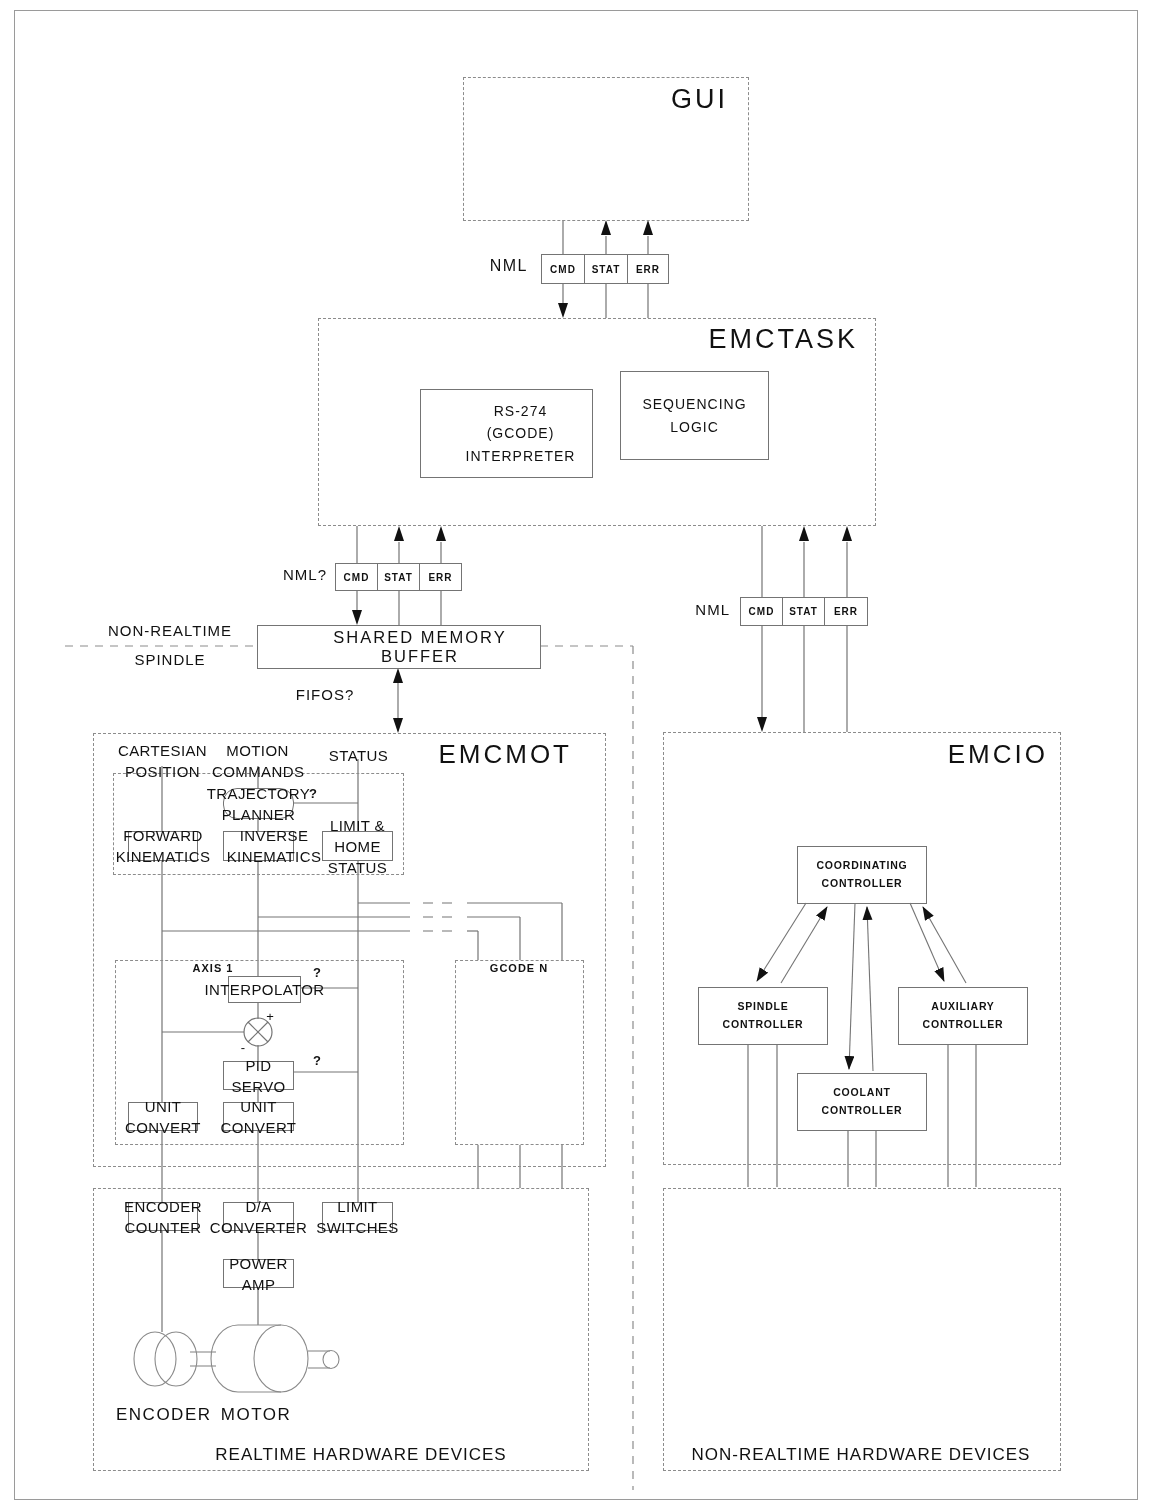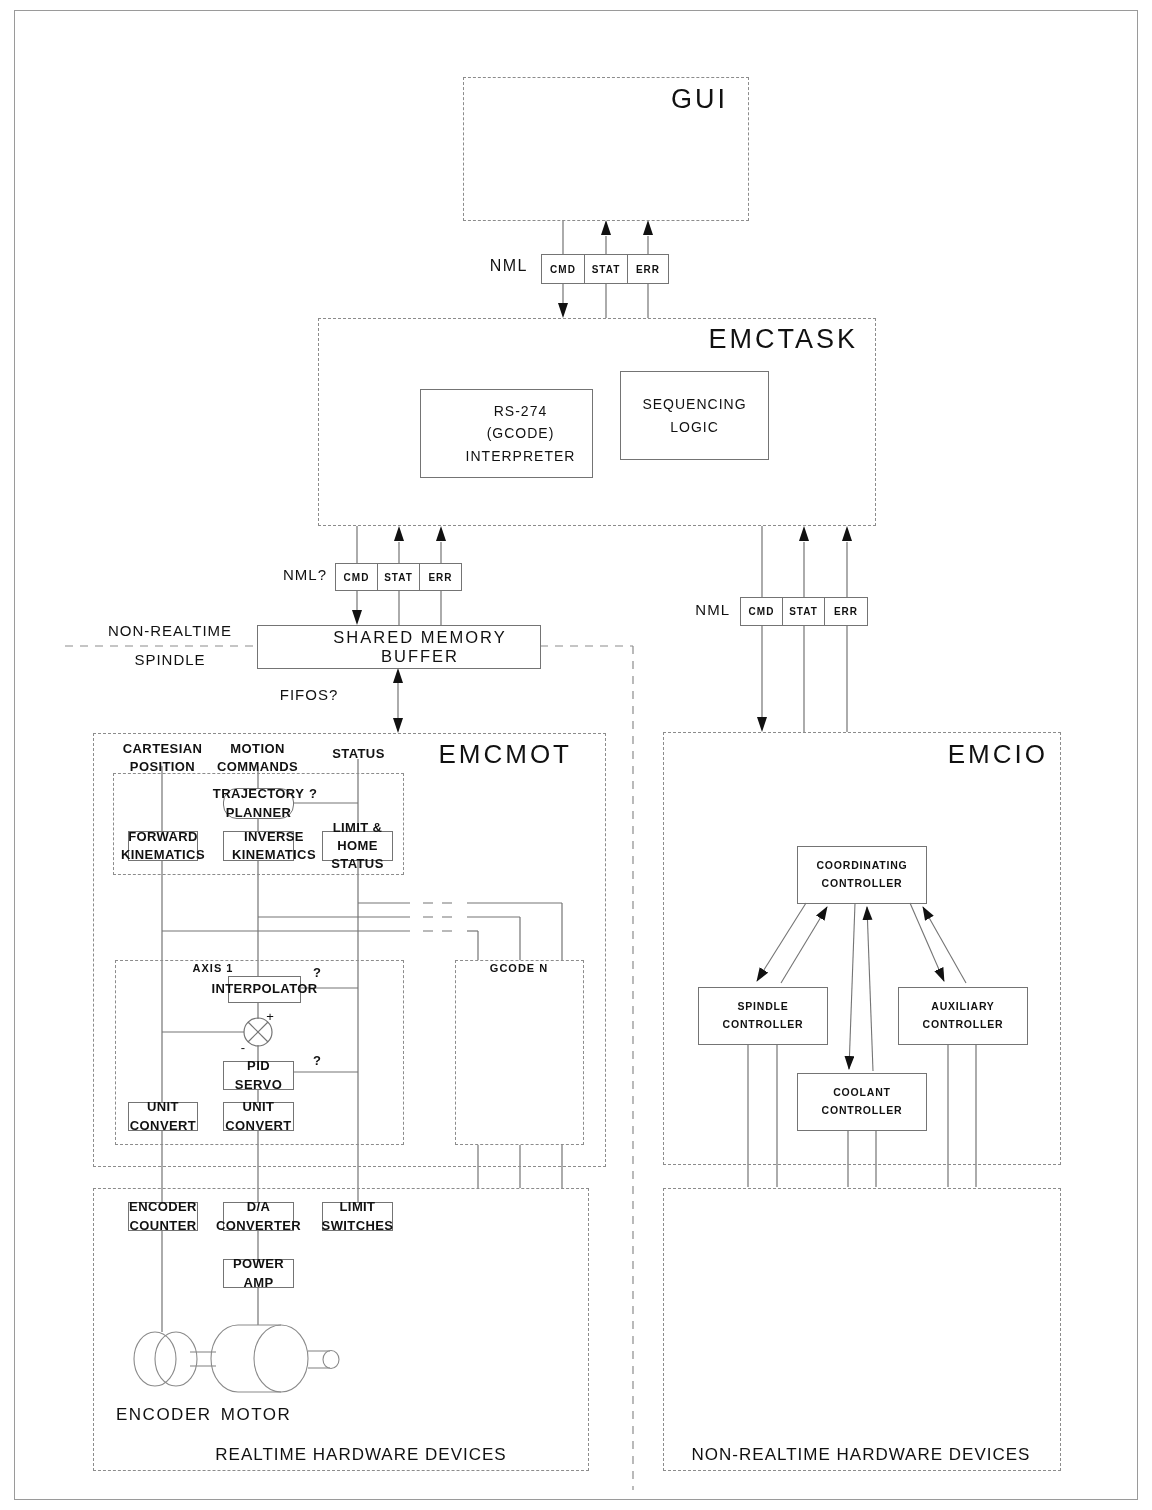--- a/index.html
+++ b/index.html
@@ -11,21 +11,21 @@
        box-sizing:border-box;background:transparent;}
   .dashedbox{position:absolute;border:1px dashed #8c8c8c;box-sizing:border-box;background:transparent;}
   .lbl{position:absolute;white-space:pre-line;text-align:center;}
   .r{text-align:right;}
   .title{font-size:27px;letter-spacing:3px;font-weight:normal;}
   .t16{font-size:16px;letter-spacing:1.5px;}
   .t15{font-size:15px;letter-spacing:1px;}
   .chan{font-size:10px;font-weight:bold;letter-spacing:1px;}
   .inner14{font-size:14px;letter-spacing:1px;line-height:1.6;}
   .smb{font-size:16.5px;letter-spacing:2px;}
-  .small{font-size:13px;font-weight:bold;letter-spacing:0.4px;line-height:1.4;}
+  .small{font-size:15px;font-weight:normal;letter-spacing:0.4px;line-height:1.4;}
   .axis{font-size:11px;font-weight:bold;letter-spacing:1px;}
   .ctrl{font-size:10.5px;font-weight:bold;letter-spacing:0.8px;line-height:1.7;}
   .q{font-size:13px;font-weight:bold;}
   .hw17{font-size:17px;letter-spacing:1.5px;}
   svg{position:absolute;left:0;top:0;}
 </style>
 </head>
 <body>
 
 <div id="canvas">
@@ -206,21 +206,21 @@
 
   <div class="box inner14" style="left:420px;top:389px;width:173px;height:89px;padding-left:28px;">RS-274
 (GCODE)
 INTERPRETER</div>
   <div class="box inner14" style="left:620px;top:371px;width:149px;height:89px;">SEQUENCING
 LOGIC</div>
 
   <div class="box smb" style="left:257px;top:625px;width:284px;height:44px;padding-left:42px;">SHARED MEMORY BUFFER</div>
   <div class="lbl t15" style="left:95px;top:622px;width:150px;">NON-REALTIME</div>
   <div class="lbl t15" style="left:95px;top:651px;width:150px;">SPINDLE</div>
-  <div class="lbl t15" style="left:269px;top:686px;width:80px;">FIFOS?</div>
+  <div class="lbl t15" style="left:285px;top:686px;width:80px;">FIFOS?</div>
 
   <div class="lbl small" style="left:117px;top:740px;width:91px;">CARTESIAN
 POSITION</div>
   <div class="lbl small" style="left:212px;top:740px;width:91px;">MOTION
 COMMANDS</div>
   <div class="lbl small" style="left:313px;top:745px;width:91px;">STATUS</div>
 
   <div class="box small" style="left:223px;top:788px;width:71px;height:31px;border-radius:14px;">TRAJECTORY
 PLANNER</div>
   <div class="box small" style="left:128px;top:831px;width:70px;height:30px;">FORWARD

